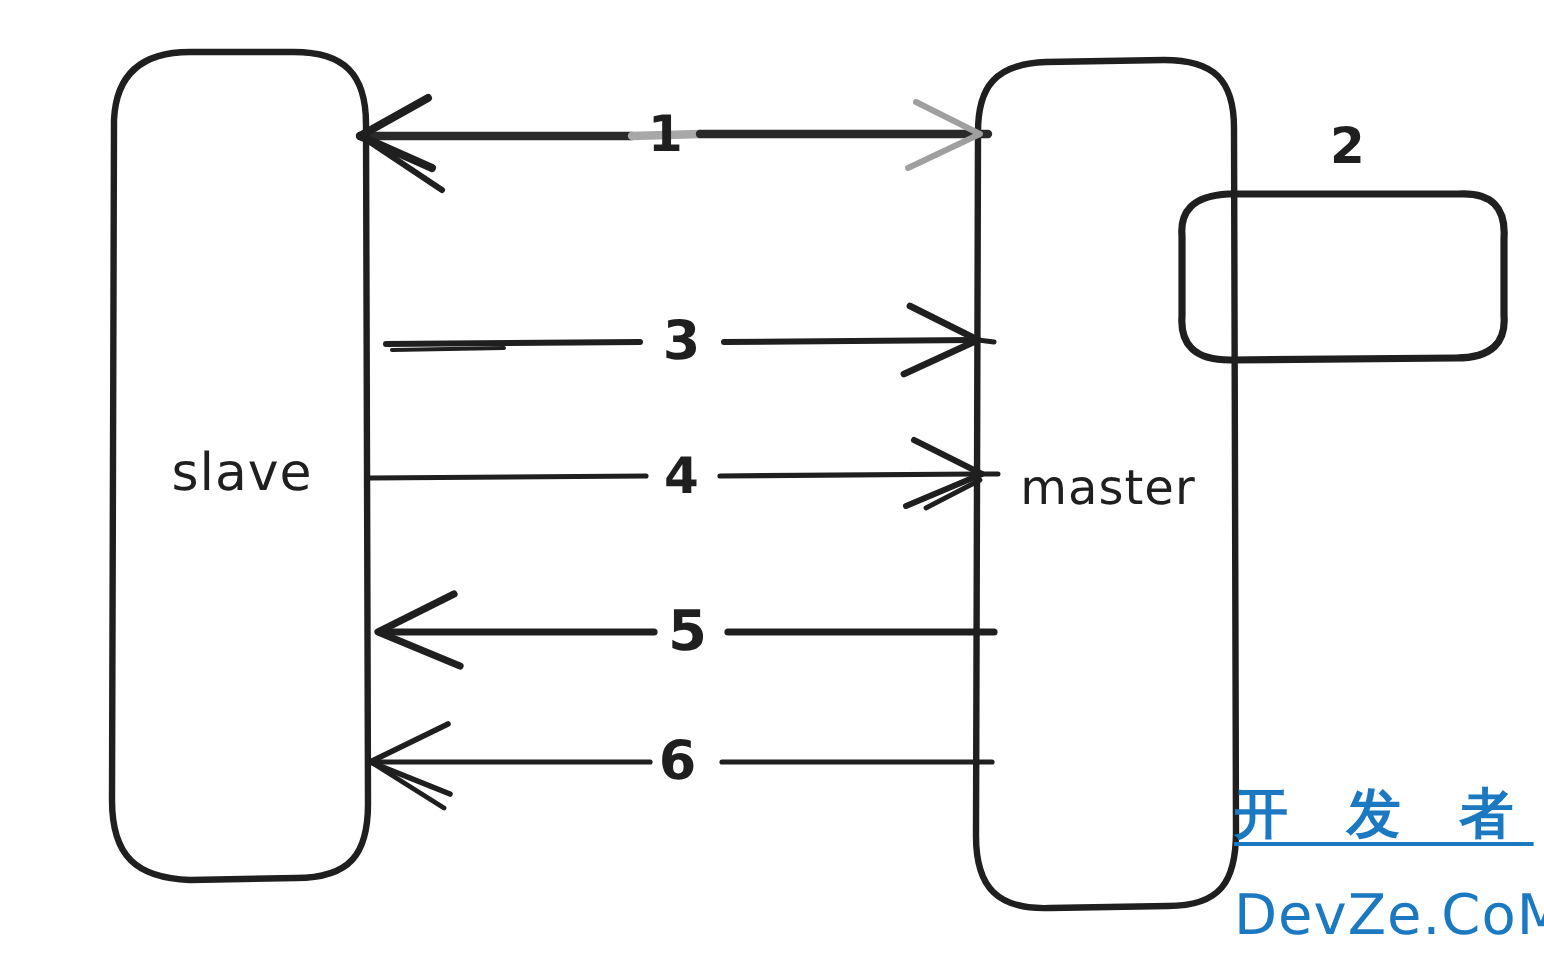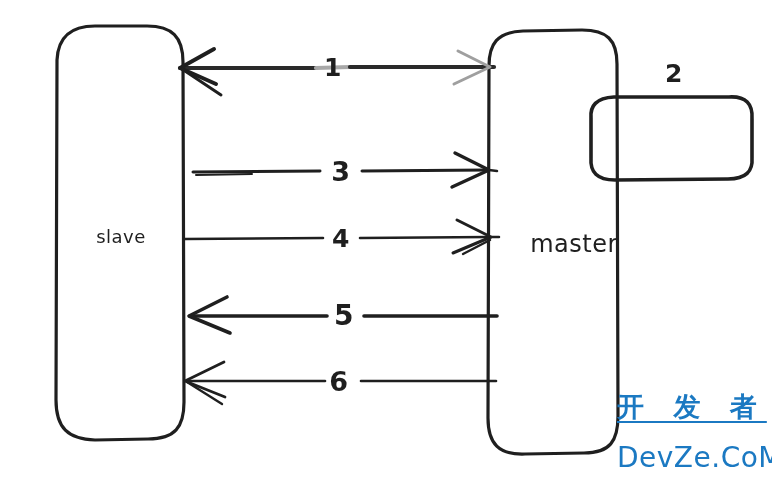--- a/index.html
+++ b/index.html
@@ -71,22 +71,22 @@
     </g>
 
     <g>
       <path d="M 496 381 L 361 381" stroke="#1f1f1f" stroke-width="2.6" stroke-linecap="round" fill="none"></path>
       <path d="M 325 381 L 187 381" stroke="#1f1f1f" stroke-width="2.6" stroke-linecap="round" fill="none"></path>
       <path d="M 224 362 L 185 381 L 225 397" stroke="#1f1f1f" stroke-width="2.8" stroke-linecap="round" stroke-linejoin="round" fill="none"></path>
       <path d="M 187 382 L 222 404" stroke="#1f1f1f" stroke-width="2.4" stroke-linecap="round" fill="none"></path>
     </g>
   </svg>
 
-  <div class="lbl node-lbl" style="left:121px;top:237px;font-size:18px;">slave</div>
-  <div class="lbl node-lbl" style="left:574px;top:244px;font-size:24px;text-align:right;">master</div>
+  <div class="lbl node-lbl" style="left:121px;top:237px;font-size:26px;">slave</div>
+  <div class="lbl node-lbl" style="left:554px;top:244px;font-size:24px;text-align:right;">master</div>
   <div class="lbl step-lbl" style="left:674px;top:73px;">2</div>
 
   <div class="lbl num-lbl" style="left:333px;top:67px;font-size:25px;">1</div>
   <div class="lbl num-lbl" style="left:341px;top:171px;font-size:27px;">3</div>
   <div class="lbl num-lbl" style="left:341px;top:238px;font-size:25px;">4</div>
   <div class="lbl num-lbl" style="left:344px;top:316px;font-size:28px;">5</div>
   <div class="lbl num-lbl" style="left:339px;top:381px;font-size:27px;">6</div>
 
   <div>
     <div class="wm-cn">开 发 者</div>

